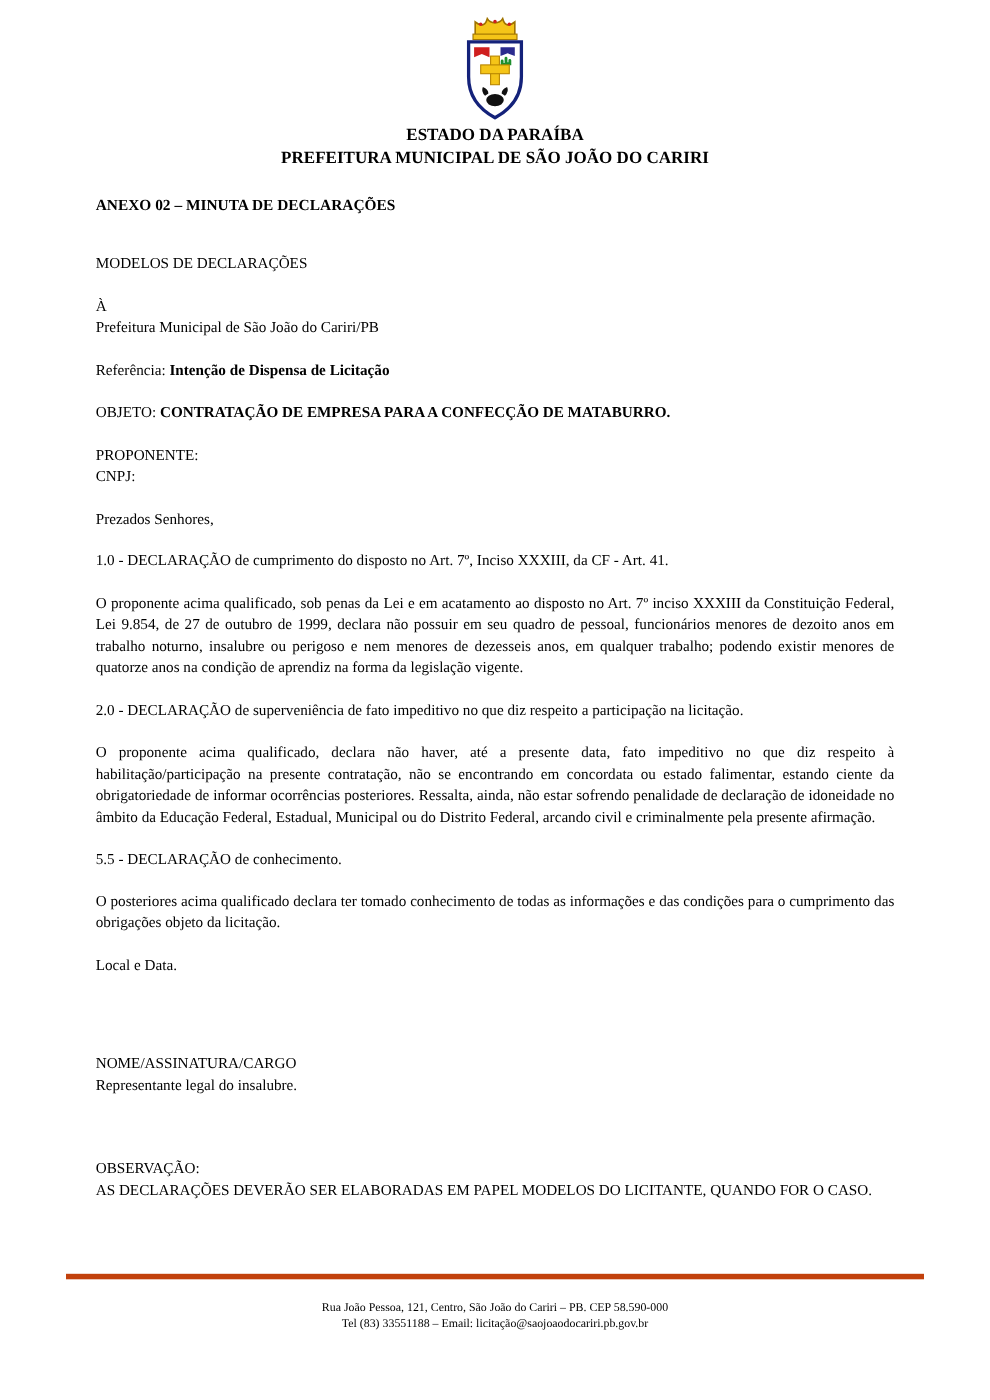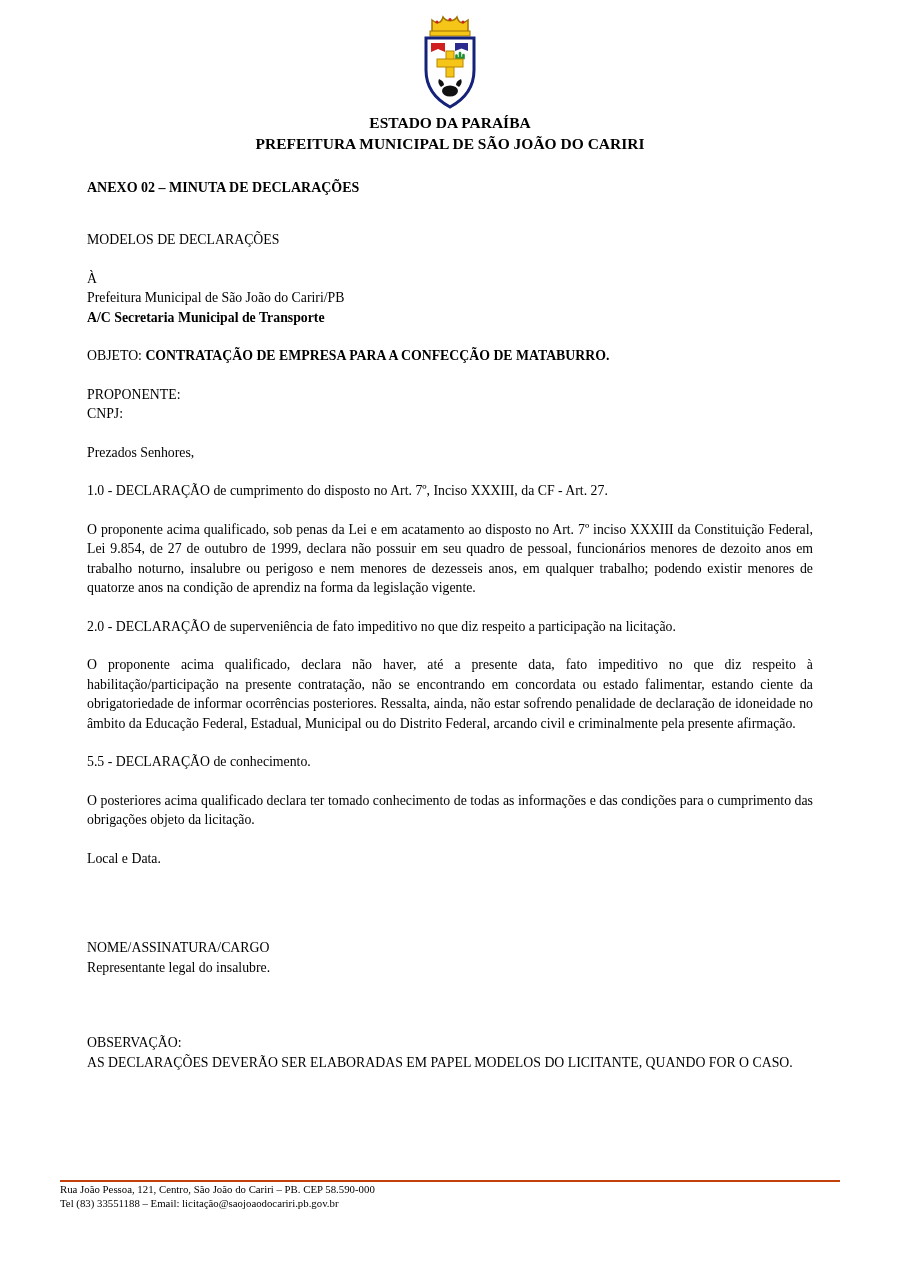--- a/index.html
+++ b/index.html
@@ -34,22 +34,23 @@
   .justify { text-align: justify; }
   .bold { font-weight: bold; }
   .sig-block { margin-top: 70px; }
   .obs-block { margin-top: 56px; }
 
   .page-footer {
     position: absolute;
     left: 60px;
     right: 60px;
     bottom: 32px;
-    border-top: 2px solid #c2410c;
-    padding-top: 0;
+    border-top: 5px solid #c2410c;
+    padding-top: 19px;
+    text-align: center;
     font-size: 10.8px;
     line-height: 14px;
   }
 </style>
 </head>
 <body>
 
 <div class="page">
 
   <div class="letterhead">
@@ -83,36 +84,36 @@
     <div class="lh-line">PREFEITURA MUNICIPAL DE SÃO JOÃO DO CARIRI</div>
   </div>
 
   <p class="doc-title">ANEXO 02 – MINUTA DE DECLARAÇÕES</p>
 
   <p class="para">MODELOS DE DECLARAÇÕES</p>
 
   <div class="block">
     <div>À</div>
     <div>Prefeitura Municipal de São João do Cariri/PB</div>
-    <div class="bold">A/C Secretaria Municipal de Transporte</div>
   </div>
 
   <div class="block">
+    <div><span>Referência: </span><span class="bold">Intenção de Dispensa de Licitação</span></div>
   </div>
 
   <p class="para"><span>OBJETO: </span><span class="bold">CONTRATAÇÃO DE EMPRESA PARA A CONFECÇÃO DE MATABURRO.</span></p>
 
   <div class="block">
     <div>PROPONENTE:</div>
     <div>CNPJ:</div>
   </div>
 
   <p class="para">Prezados Senhores,</p>
 
-  <p class="para">1.0 - DECLARAÇÃO de cumprimento do disposto no Art. 7º, Inciso XXXIII, da CF - Art. 27.</p>
+  <p class="para">1.0 - DECLARAÇÃO de cumprimento do disposto no Art. 7º, Inciso XXXIII, da CF - Art. 41.</p>
   <p class="para justify">O proponente acima qualificado, sob penas da Lei e em acatamento ao disposto no Art. 7º inciso XXXIII da Constituição Federal, Lei 9.854, de 27 de outubro de 1999, declara não possuir em seu quadro de pessoal, funcionários menores de dezoito anos em trabalho noturno, insalubre ou perigoso e nem menores de dezesseis anos, em qualquer trabalho; podendo existir menores de quatorze anos na condição de aprendiz na forma da legislação vigente.</p>
 
   <p class="para">2.0 - DECLARAÇÃO de superveniência de fato impeditivo no que diz respeito a participação na licitação.</p>
   <p class="para justify">O proponente acima qualificado, declara não haver, até a presente data, fato impeditivo no que diz respeito à habilitação/participação na presente contratação, não se encontrando em concordata ou estado falimentar, estando ciente da obrigatoriedade de informar ocorrências posteriores. Ressalta, ainda, não estar sofrendo penalidade de declaração de idoneidade no âmbito da Educação Federal, Estadual, Municipal ou do Distrito Federal, arcando civil e criminalmente pela presente afirmação.</p>
 
   <p class="para">5.5 - DECLARAÇÃO de conhecimento.</p>
   <p class="para justify">O posteriores acima qualificado declara ter tomado conhecimento de todas as informações e das condições para o cumprimento das obrigações objeto da licitação.</p>
 
   <p class="para">Local e Data.</p>
 

